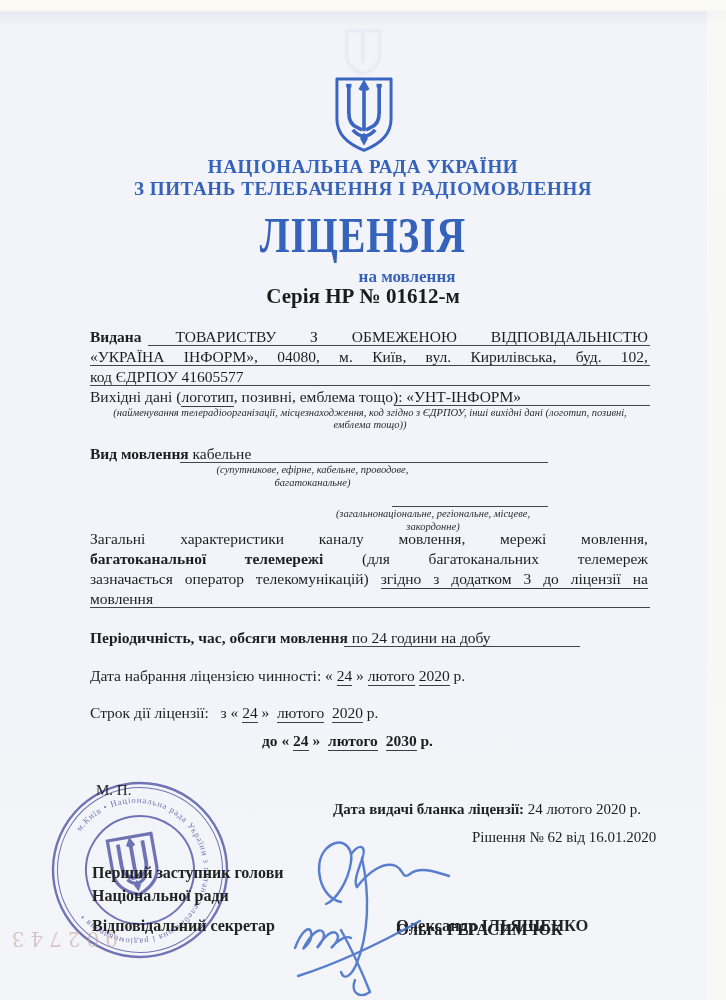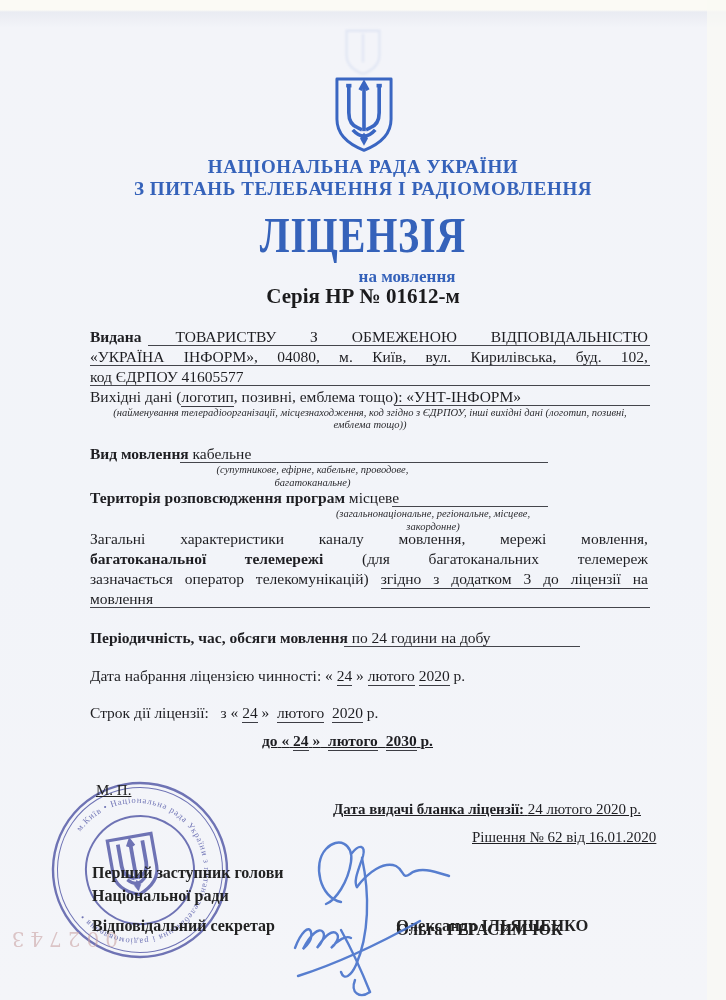--- a/index.html
+++ b/index.html
@@ -1,20 +1,20 @@
 <!DOCTYPE html>
 <html><head>
 <meta charset="utf-8">
 <style>
   html,body{margin:0;padding:0;background:#e9eaee;}
   .page{position:relative;width:726px;height:1000px;overflow:hidden;
         background:linear-gradient(180deg,#fbfaf5 0px,#fbfaf5 10px,#e9ebf2 12px,#f3f4f9 28px,#f2f4f9 55%,#f4f5f9 100%);
         font-family:"Liberation Serif",serif;color:#1e1e22;}
   .rightstrip{position:absolute;left:707px;top:0;width:19px;height:100%;background:#f9f9f4;opacity:.7;}
-  .abs{position:absolute;text-decoration:underline;}
+  .abs{position:absolute;}
   .ctr{position:absolute;left:0;width:726px;text-align:center;}
   .blue{color:#3562ba;}
   .b{font-weight:bold;}
   .line{position:absolute;left:90px;width:558px;font:15.5px/19px "Liberation Serif",serif;color:#1e1e22;}
   .just{text-align:justify;text-align-last:justify;}
   .u{border-bottom:1.3px solid #3c3d44;padding-bottom:0.5px;}
   .rule{position:absolute;height:1.3px;background:#44454c;}
   .cap{position:absolute;font:italic 10.5px/12.5px "Liberation Serif",serif;color:#2a2a2e;text-align:center;}
   .org{font:bold 19px/21px "Liberation Serif",serif;letter-spacing:.6px;}
   .bigtitle{font:bold 50px/48px "Liberation Serif",serif;letter-spacing:1px;display:inline-block;transform:scaleX(.8);}
@@ -77,21 +77,20 @@
 
   <div class="line" style="top:387px;"><span>Вихідні дані (</span><span class="u">логотип</span><span>, позивні, емблема тощо): </span><span>«УНТ-ІНФОРМ»</span></div>
   <div class="rule" style="top:405px;left:394px;width:256px;"></div>
   <div class="cap" style="top:407px;left:80px;width:580px;">(найменування телерадіоорганізації, місцезнаходження, код згідно з ЄДРПОУ, інші вихідні дані (логотип, позивні,</div>
   <div class="cap" style="top:419px;left:80px;width:580px;">емблема тощо))</div>
 
   <div class="line" style="top:444px;"><span class="b">Вид мовлення</span> <span>кабельне</span></div>
   <div class="rule" style="top:462px;left:180px;width:368px;"></div>
   <div class="cap" style="top:464px;left:195px;width:235px;">(супутникове, ефірне, кабельне, проводове, багатоканальне)</div>
 
-  <div class="line" style="top:488px;"><span class="b">Територія розповсюдження програм</span> <span>місцеве</span></div>
   <div class="rule" style="top:506px;left:392px;width:156px;"></div>
   <div class="cap" style="top:508px;left:318px;width:230px;">(загальнонаціональне, регіональне, місцеве, закордонне)</div>
 
   <div class="line just b" style="top:529px;">Загальні характеристики каналу мовлення, мережі мовлення,</div>
   <div class="line just" style="top:549px;"><span class="b">багатоканальної телемережі</span> <span>(для багатоканальних телемереж</span></div>
   <div class="line just" style="top:569px;"><span>зазначається оператор телекомунікацій)</span> <span class="u">згідно з додатком 3 до ліцензії на</span></div>
   <div class="line" style="top:589px;">мовлення</div>
   <div class="rule" style="top:607px;left:90px;width:560px;"></div>
 
   <div class="line" style="top:628px;"><span class="b">Періодичність, час, обсяги мовлення</span> <span>по 24 години на добу</span></div>

